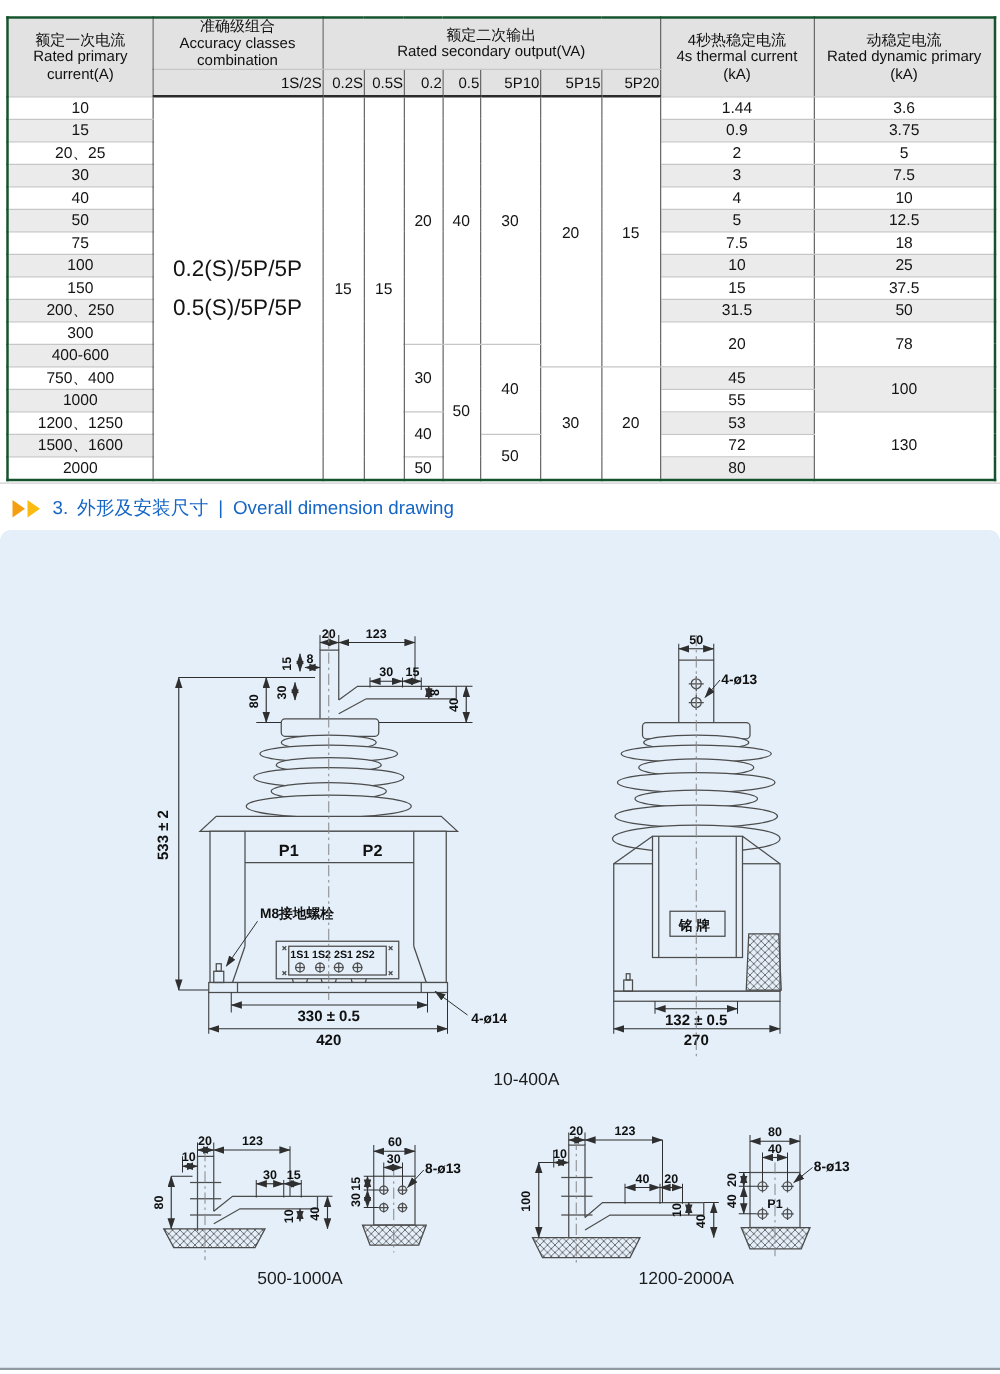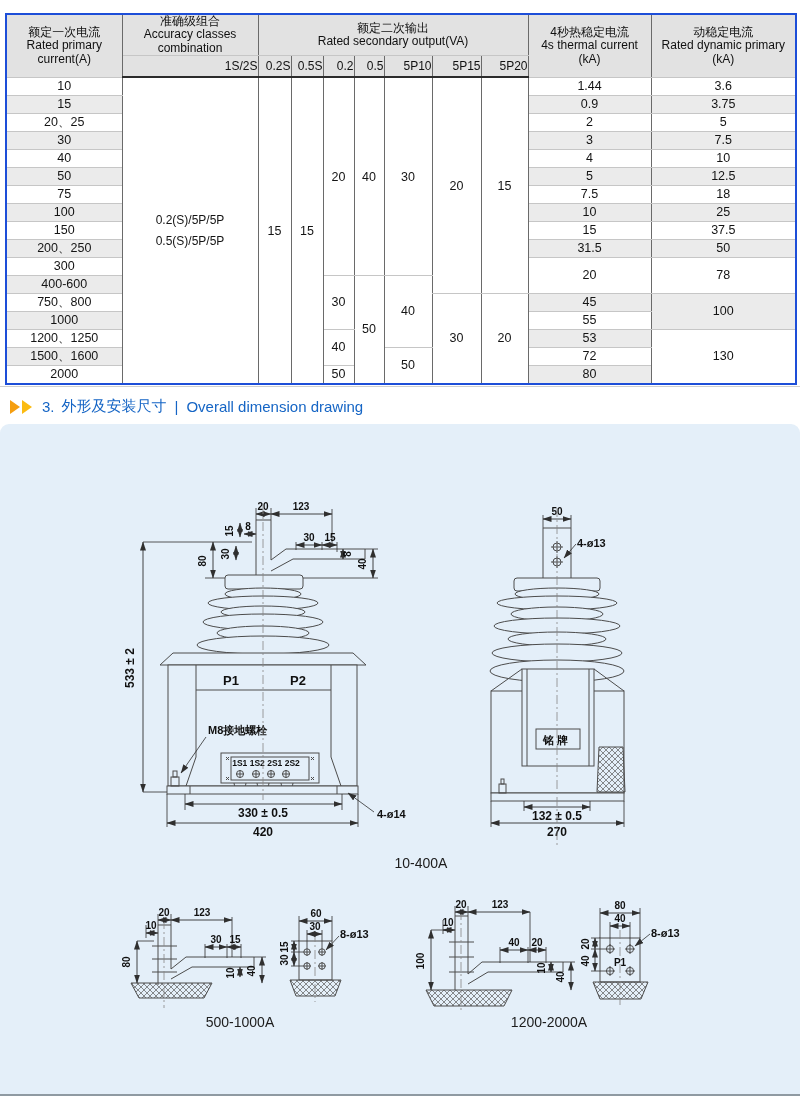--- a/index.html
+++ b/index.html
@@ -2,31 +2,31 @@
 <html><head>
 <meta charset="utf-8">
 <style>
   html,body {margin:0; padding:0;}
   body {width:800px; height:1099px; position:relative; background:#ffffff;
         font-family:"Liberation Sans","DejaVu Sans",sans-serif; overflow:hidden;}
 
   
   .spec-table {position:absolute; left:5px; top:13px; width:790px;
                border-collapse:collapse; table-layout:fixed;
-               border:2px solid #1d4ed8;padding-left:22px;}
+               border:2px solid #14532d;padding-left:22px;}
   .spec-table th, .spec-table td {border:1px solid #6a6a6a;
                border-top-color:#c6c6c6; border-bottom-color:#c6c6c6;
                text-align:center; vertical-align:middle; padding:0; overflow:hidden;}
   .spec-table th {background:#e2e2e2; font-weight:normal; font-size:12px;
                line-height:1.12; color:#101010;}
   .spec-table tr.grp {height:38px;}
   .spec-table tr.sub th {height:20px; border-bottom:2px solid #2b2b2b;text-align:right;}
   .spec-table td {font-size:12.5px; height:17px; color:#141414; background:#ffffff;}
   .spec-table td.sh {background:#ebebeb;}
-  .acc-cell div {line-height:1.7; font-size:12px;}
+  .acc-cell div {line-height:1.7; font-size:18px;}
 
   .table-underline {position:absolute; left:0; top:386px; width:800px; height:0;
                border-top:1px solid #cfcfcf;}
 
   
   .section-head {position:absolute; left:10px; top:397px; display:flex;
                align-items:center; color:#1565c5; font-size:15px; white-space:nowrap;}
   .tri {width:0; height:0; border-top:7px solid transparent; border-bottom:7px solid transparent;}
   .tri1 {border-left:10px solid #f59e10; margin-right:2px;}
   .tri2 {border-left:10px solid #fbbb12; margin-right:10px;}
@@ -176,21 +176,21 @@
       <td rowspan="2">20</td>
       <td rowspan="2">78</td>
     </tr>
     <tr>
       <td class="sh">400-600</td>
       <td rowspan="3">30</td>
       <td rowspan="6">50</td>
       <td rowspan="4">40</td>
     </tr>
     <tr>
-      <td>750、800</td>
+      <td>750、400</td>
       <td rowspan="5">30</td>
       <td rowspan="5">20</td>
       <td class="sh">45</td>
       <td rowspan="2" class="sh">100</td>
     </tr>
     <tr>
       <td class="sh">1000</td>
       <td>55</td>
     </tr>
     <tr>

